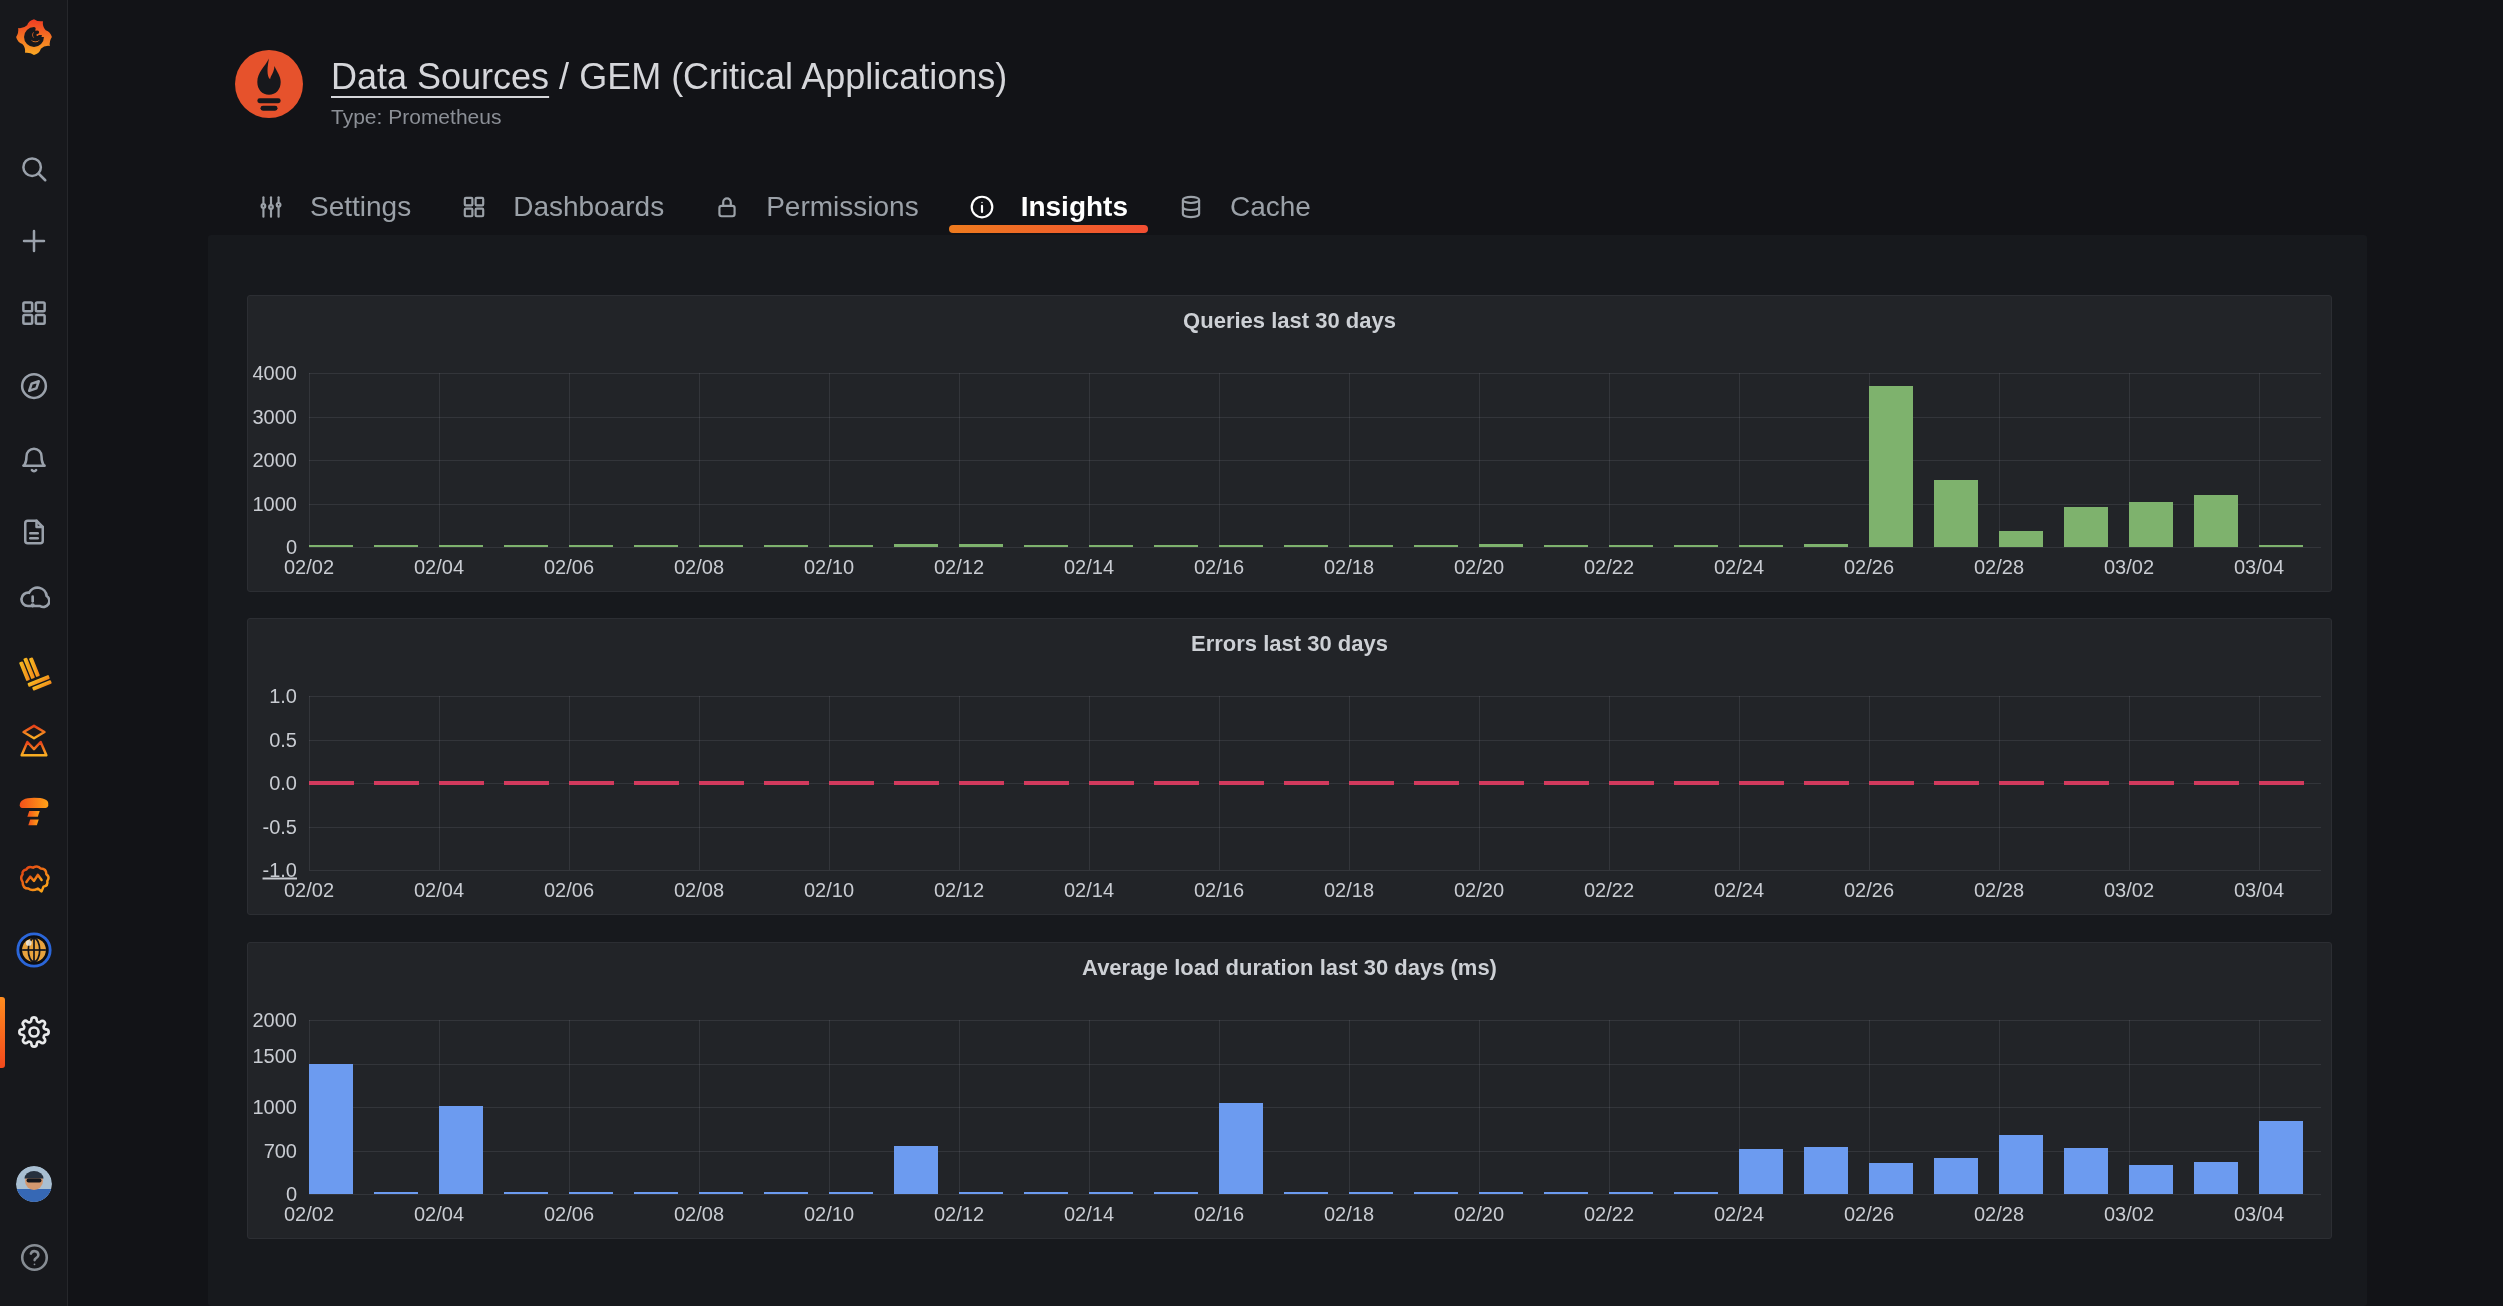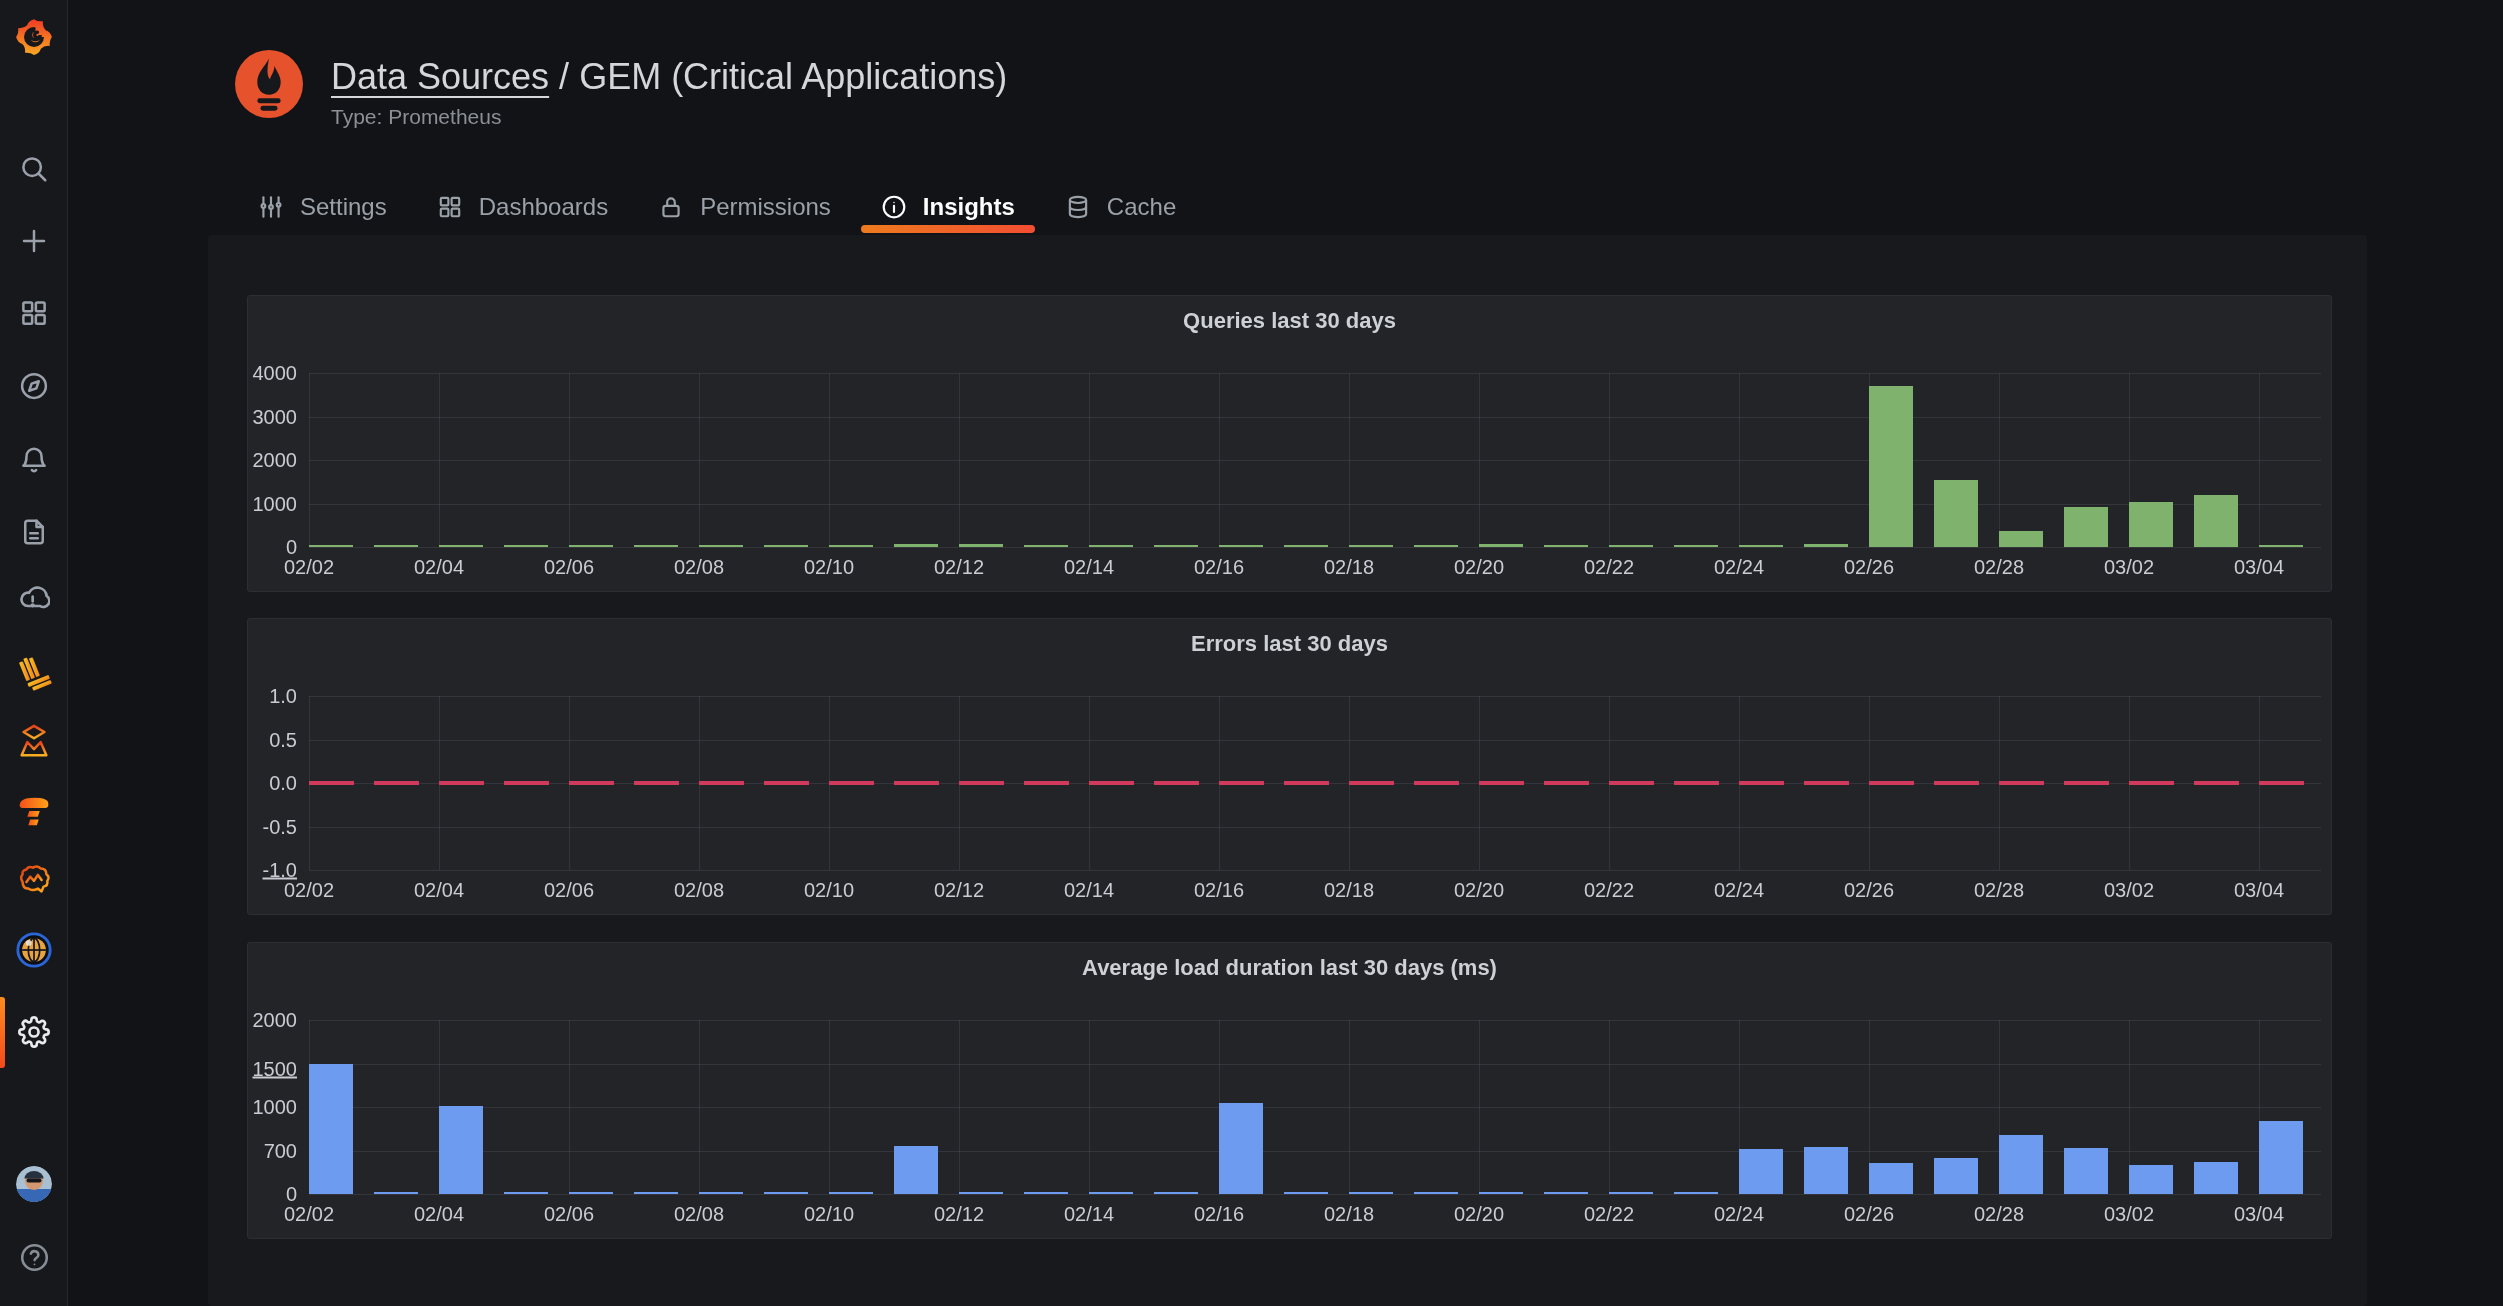--- a/index.html
+++ b/index.html
@@ -22,22 +22,22 @@
   
   .ds-logo { position:absolute; left:235px; top:50px; width:68px; height:68px; }
   .page-title { position:absolute; left:331px; top:56px; font-size:36px; line-height:42px;
                 color:#d5d6da; font-weight:400; white-space:nowrap; }
   .page-title a { color:#d5d6da; text-decoration:underline; text-decoration-thickness:2px;
                   text-underline-offset:7px; cursor:pointer; }
   .page-subtitle { position:absolute; left:331px; top:105px; font-size:21px; color:#8b8f96; }
 
   
   .tab-bar { position:absolute; left:238px; top:188px; display:flex; gap:10px; }
-  .tab { position:relative; display:flex; align-items:center; gap:16px; height:38px;
-         padding:0 20px; font-size:24px; color:#9ba1a8; cursor:pointer; background:none; border:none;
+  .tab { position:relative; display:flex; align-items:center; gap:26px; height:38px;
+         padding:0 20px; font-size:28px; color:#9ba1a8; cursor:pointer; background:none; border:none;
          font-family:"Liberation Sans", sans-serif; }
   .tab svg { flex:0 0 auto; }
   .tab.active { color:#ffffff; font-weight:700; }
   .tab-underline { position:absolute; left:0; right:0; bottom:-7px; height:8px; border-radius:4px;
                    background:linear-gradient(90deg,#ee7b1e 0%,#f24e32 100%); }
 
   
   .content-box { position:absolute; left:208px; top:235px; width:2159px; height:1071px;
                  background:#17191d; border-radius:3px; }
   .panel { position:absolute; left:39px; width:2085px; height:297px;
@@ -432,21 +432,21 @@
     <div class="panel" style="top:707px">
       <div class="panel-title">Average load duration last 30 days (ms)</div>
       <div class="plot-area">
           <div class="gridline-h" style="left: 61px; top: 251px; width: 2012px;"></div>
           <div class="ytick" style="left: -21px; top: 251px;">0</div>
           <div class="gridline-h" style="left: 61px; top: 207.5px; width: 2012px;"></div>
           <div class="ytick" style="left: -21px; top: 207.5px;">700</div>
           <div class="gridline-h" style="left: 61px; top: 164px; width: 2012px;"></div>
           <div class="ytick" style="left: -21px; top: 164px;">1000</div>
           <div class="gridline-h" style="left: 61px; top: 120.5px; width: 2012px;"></div>
-          <div class="ytick" style="left: -21px; top: 126px; text-decoration: underline;">1500</div>
+          <div class="ytick" style="left: -21px; top: 113px;">1500</div>
           <div class="gridline-h" style="left: 61px; top: 77px; width: 2012px;"></div>
           <div class="ytick" style="left: -21px; top: 77px;">2000</div>
           <div class="gridline-v" style="left: 61px; top: 77px; height: 174px;"></div>
           <div class="xtick" style="left: 61px; top: 260px;">02/02</div>
           <div class="gridline-v" style="left: 191px; top: 77px; height: 174px;"></div>
           <div class="xtick" style="left: 191px; top: 260px;">02/04</div>
           <div class="gridline-v" style="left: 321px; top: 77px; height: 174px;"></div>
           <div class="xtick" style="left: 321px; top: 260px;">02/06</div>
           <div class="gridline-v" style="left: 451px; top: 77px; height: 174px;"></div>
           <div class="xtick" style="left: 451px; top: 260px;">02/08</div>

